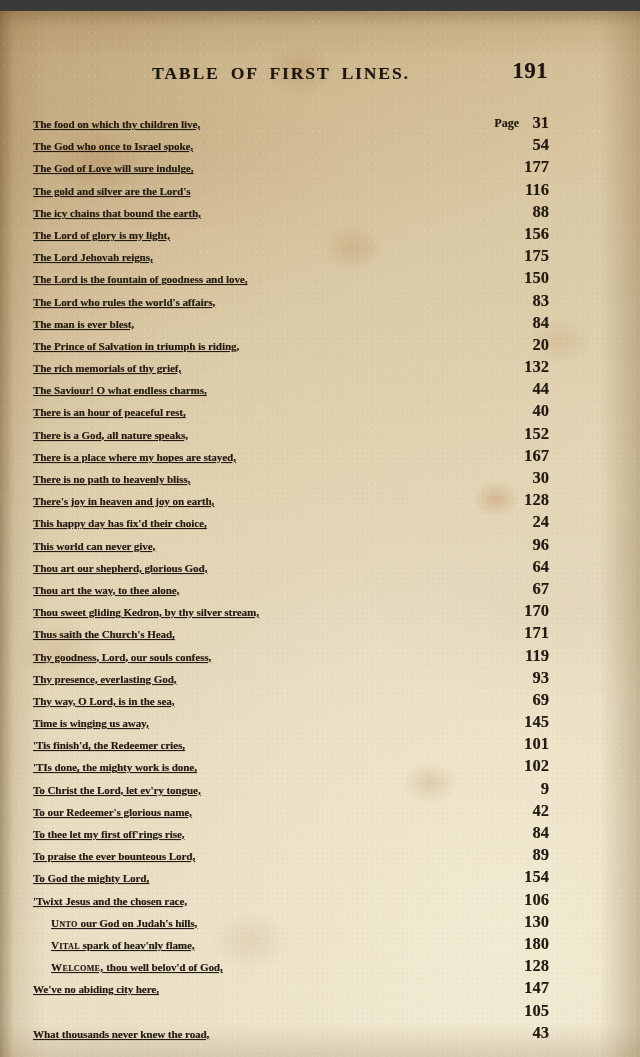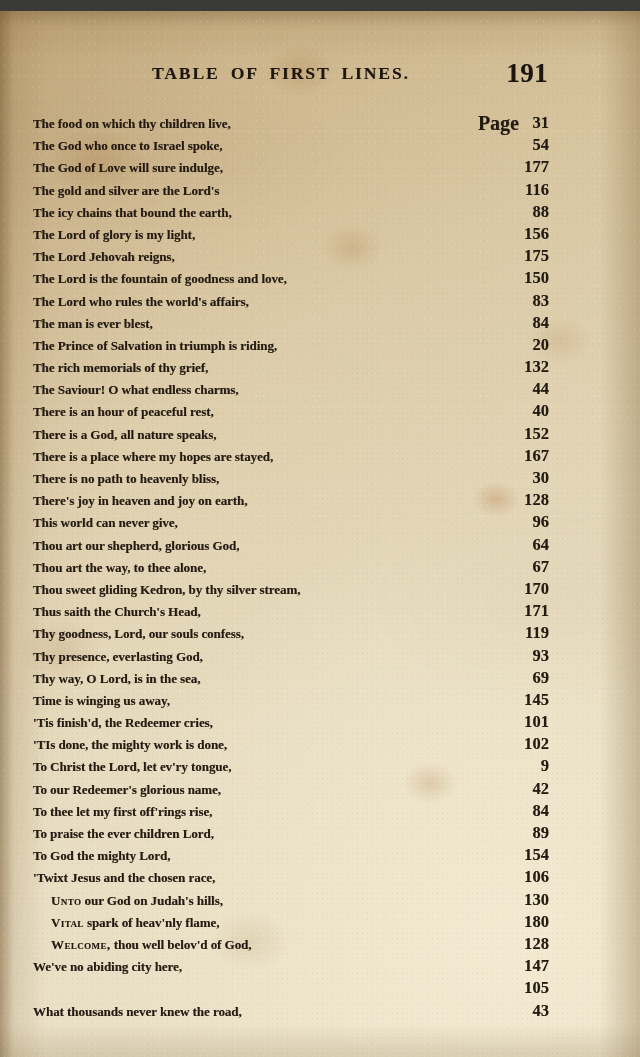--- a/index.html
+++ b/index.html
@@ -75,21 +75,21 @@
     letter-spacing: 1.9px;
     word-spacing: 5px;
     color: #1d1610;
     white-space: nowrap;
     text-shadow: 0.4px 0.3px 0 rgba(40,28,16,0.38);
   }
   .runhead-folio {
     position: absolute;
     right: 92px;
     top: -5px;
-    font-size: 27px;
+    font-size: 23px;
     font-weight: 700;
     letter-spacing: 0.4px;
     color: #1d1610;
     text-shadow: 0.4px 0.3px 0 rgba(40,28,16,0.38);
   }
 
   
   .index {
     position: absolute;
     top: 101px;
@@ -98,25 +98,26 @@
   }
 
   .entry {
     position: relative;
     height: 22.2px;
     line-height: 22.2px;
     white-space: nowrap;
   }
 
   .entry-line {
-    font-size: 13px;
+    font-size: 11px;
     font-weight: 700;
     letter-spacing: -0.05px;
     color: #231a11;
     text-shadow: 0.35px 0.25px 0 rgba(45,32,18,0.42);
+    text-decoration: underline;
   }
   .entry.indented .entry-line {
     padding-left: 18px;
     text-align: right;
   }
   .entry-line .sc {
     font-variant: small-caps;
     letter-spacing: 0.4px;
   }
 
@@ -127,21 +128,21 @@
     font-size: 16.4px;
     font-weight: 700;
     letter-spacing: 0.1px;
     color: #231a11;
     text-shadow: 0.35px 0.25px 0 rgba(45,32,18,0.42);
   }
   .page-word {
     position: absolute;
     right: 30px;
     top: 0;
-    font-size: 20px;
+    font-size: 12px;
     font-weight: 700;
     color: #231a11;
     text-shadow: 0.35px 0.25px 0 rgba(45,32,18,0.42);
   }
 
   
   .inkwash {
     position: absolute;
     inset: 0;
     pointer-events: none;
@@ -178,35 +179,36 @@
         <div class="entry"><span class="entry-line">The Lord who rules the world's affairs,</span><span class="entry-page">83</span></div>
         <div class="entry"><span class="entry-line">The man is ever blest,</span><span class="entry-page">84</span></div>
         <div class="entry"><span class="entry-line">The Prince of Salvation in triumph is riding,</span><span class="entry-page">20</span></div>
         <div class="entry"><span class="entry-line">The rich memorials of thy grief,</span><span class="entry-page">132</span></div>
         <div class="entry"><span class="entry-line">The Saviour! O what endless charms,</span><span class="entry-page">44</span></div>
         <div class="entry"><span class="entry-line">There is an hour of peaceful rest,</span><span class="entry-page">40</span></div>
         <div class="entry"><span class="entry-line">There is a God, all nature speaks,</span><span class="entry-page">152</span></div>
         <div class="entry"><span class="entry-line">There is a place where my hopes are stayed,</span><span class="entry-page">167</span></div>
         <div class="entry"><span class="entry-line">There is no path to heavenly bliss,</span><span class="entry-page">30</span></div>
         <div class="entry"><span class="entry-line">There's joy in heaven and joy on earth,</span><span class="entry-page">128</span></div>
+        <div class="entry"><span class="entry-line">This happy day has fix'd their choice,</span><span class="entry-page">24</span></div>
         <div class="entry"><span class="entry-line">This world can never give,</span><span class="entry-page">96</span></div>
         <div class="entry"><span class="entry-line">Thou art our shepherd, glorious God,</span><span class="entry-page">64</span></div>
         <div class="entry"><span class="entry-line">Thou art the way, to thee alone,</span><span class="entry-page">67</span></div>
         <div class="entry"><span class="entry-line">Thou sweet gliding Kedron, by thy silver stream,</span><span class="entry-page">170</span></div>
         <div class="entry"><span class="entry-line">Thus saith the Church's Head,</span><span class="entry-page">171</span></div>
         <div class="entry"><span class="entry-line">Thy goodness, Lord, our souls confess,</span><span class="entry-page">119</span></div>
         <div class="entry"><span class="entry-line">Thy presence, everlasting God,</span><span class="entry-page">93</span></div>
         <div class="entry"><span class="entry-line">Thy way, O Lord, is in the sea,</span><span class="entry-page">69</span></div>
         <div class="entry"><span class="entry-line">Time is winging us away,</span><span class="entry-page">145</span></div>
         <div class="entry"><span class="entry-line">'Tis finish'd, the Redeemer cries,</span><span class="entry-page">101</span></div>
         <div class="entry"><span class="entry-line">'TIs done, the mighty work is done,</span><span class="entry-page">102</span></div>
         <div class="entry"><span class="entry-line">To Christ the Lord, let ev'ry tongue,</span><span class="entry-page">9</span></div>
         <div class="entry"><span class="entry-line">To our Redeemer's glorious name,</span><span class="entry-page">42</span></div>
         <div class="entry"><span class="entry-line">To thee let my first off'rings rise,</span><span class="entry-page">84</span></div>
-        <div class="entry"><span class="entry-line">To praise the ever children Lord,</span><span class="entry-page">89</span></div>
+        <div class="entry"><span class="entry-line">To praise the ever bounteous Lord,</span><span class="entry-page">89</span></div>
         <div class="entry"><span class="entry-line">To God the mighty Lord,</span><span class="entry-page">154</span></div>
         <div class="entry"><span class="entry-line">'Twixt Jesus and the chosen race,</span><span class="entry-page">106</span></div>
         <div class="entry indented"><span class="entry-line"><span class="sc">Unto</span> our God on Judah's hills,</span><span class="entry-page">130</span></div>
         <div class="entry indented"><span class="entry-line"><span class="sc">Vital</span> spark of heav'nly flame,</span><span class="entry-page">180</span></div>
         <div class="entry indented"><span class="entry-line"><span class="sc">Welcome,</span> thou well belov'd of God,</span><span class="entry-page">128</span></div>
         <div class="entry"><span class="entry-line">We've no abiding city here,</span><span class="entry-page">147</span></div>
         <div class="entry"><span class="entry-page">105</span></div>
         <div class="entry"><span class="entry-line">What thousands never knew the road,</span><span class="entry-page">43</span></div>
       </div>
 

